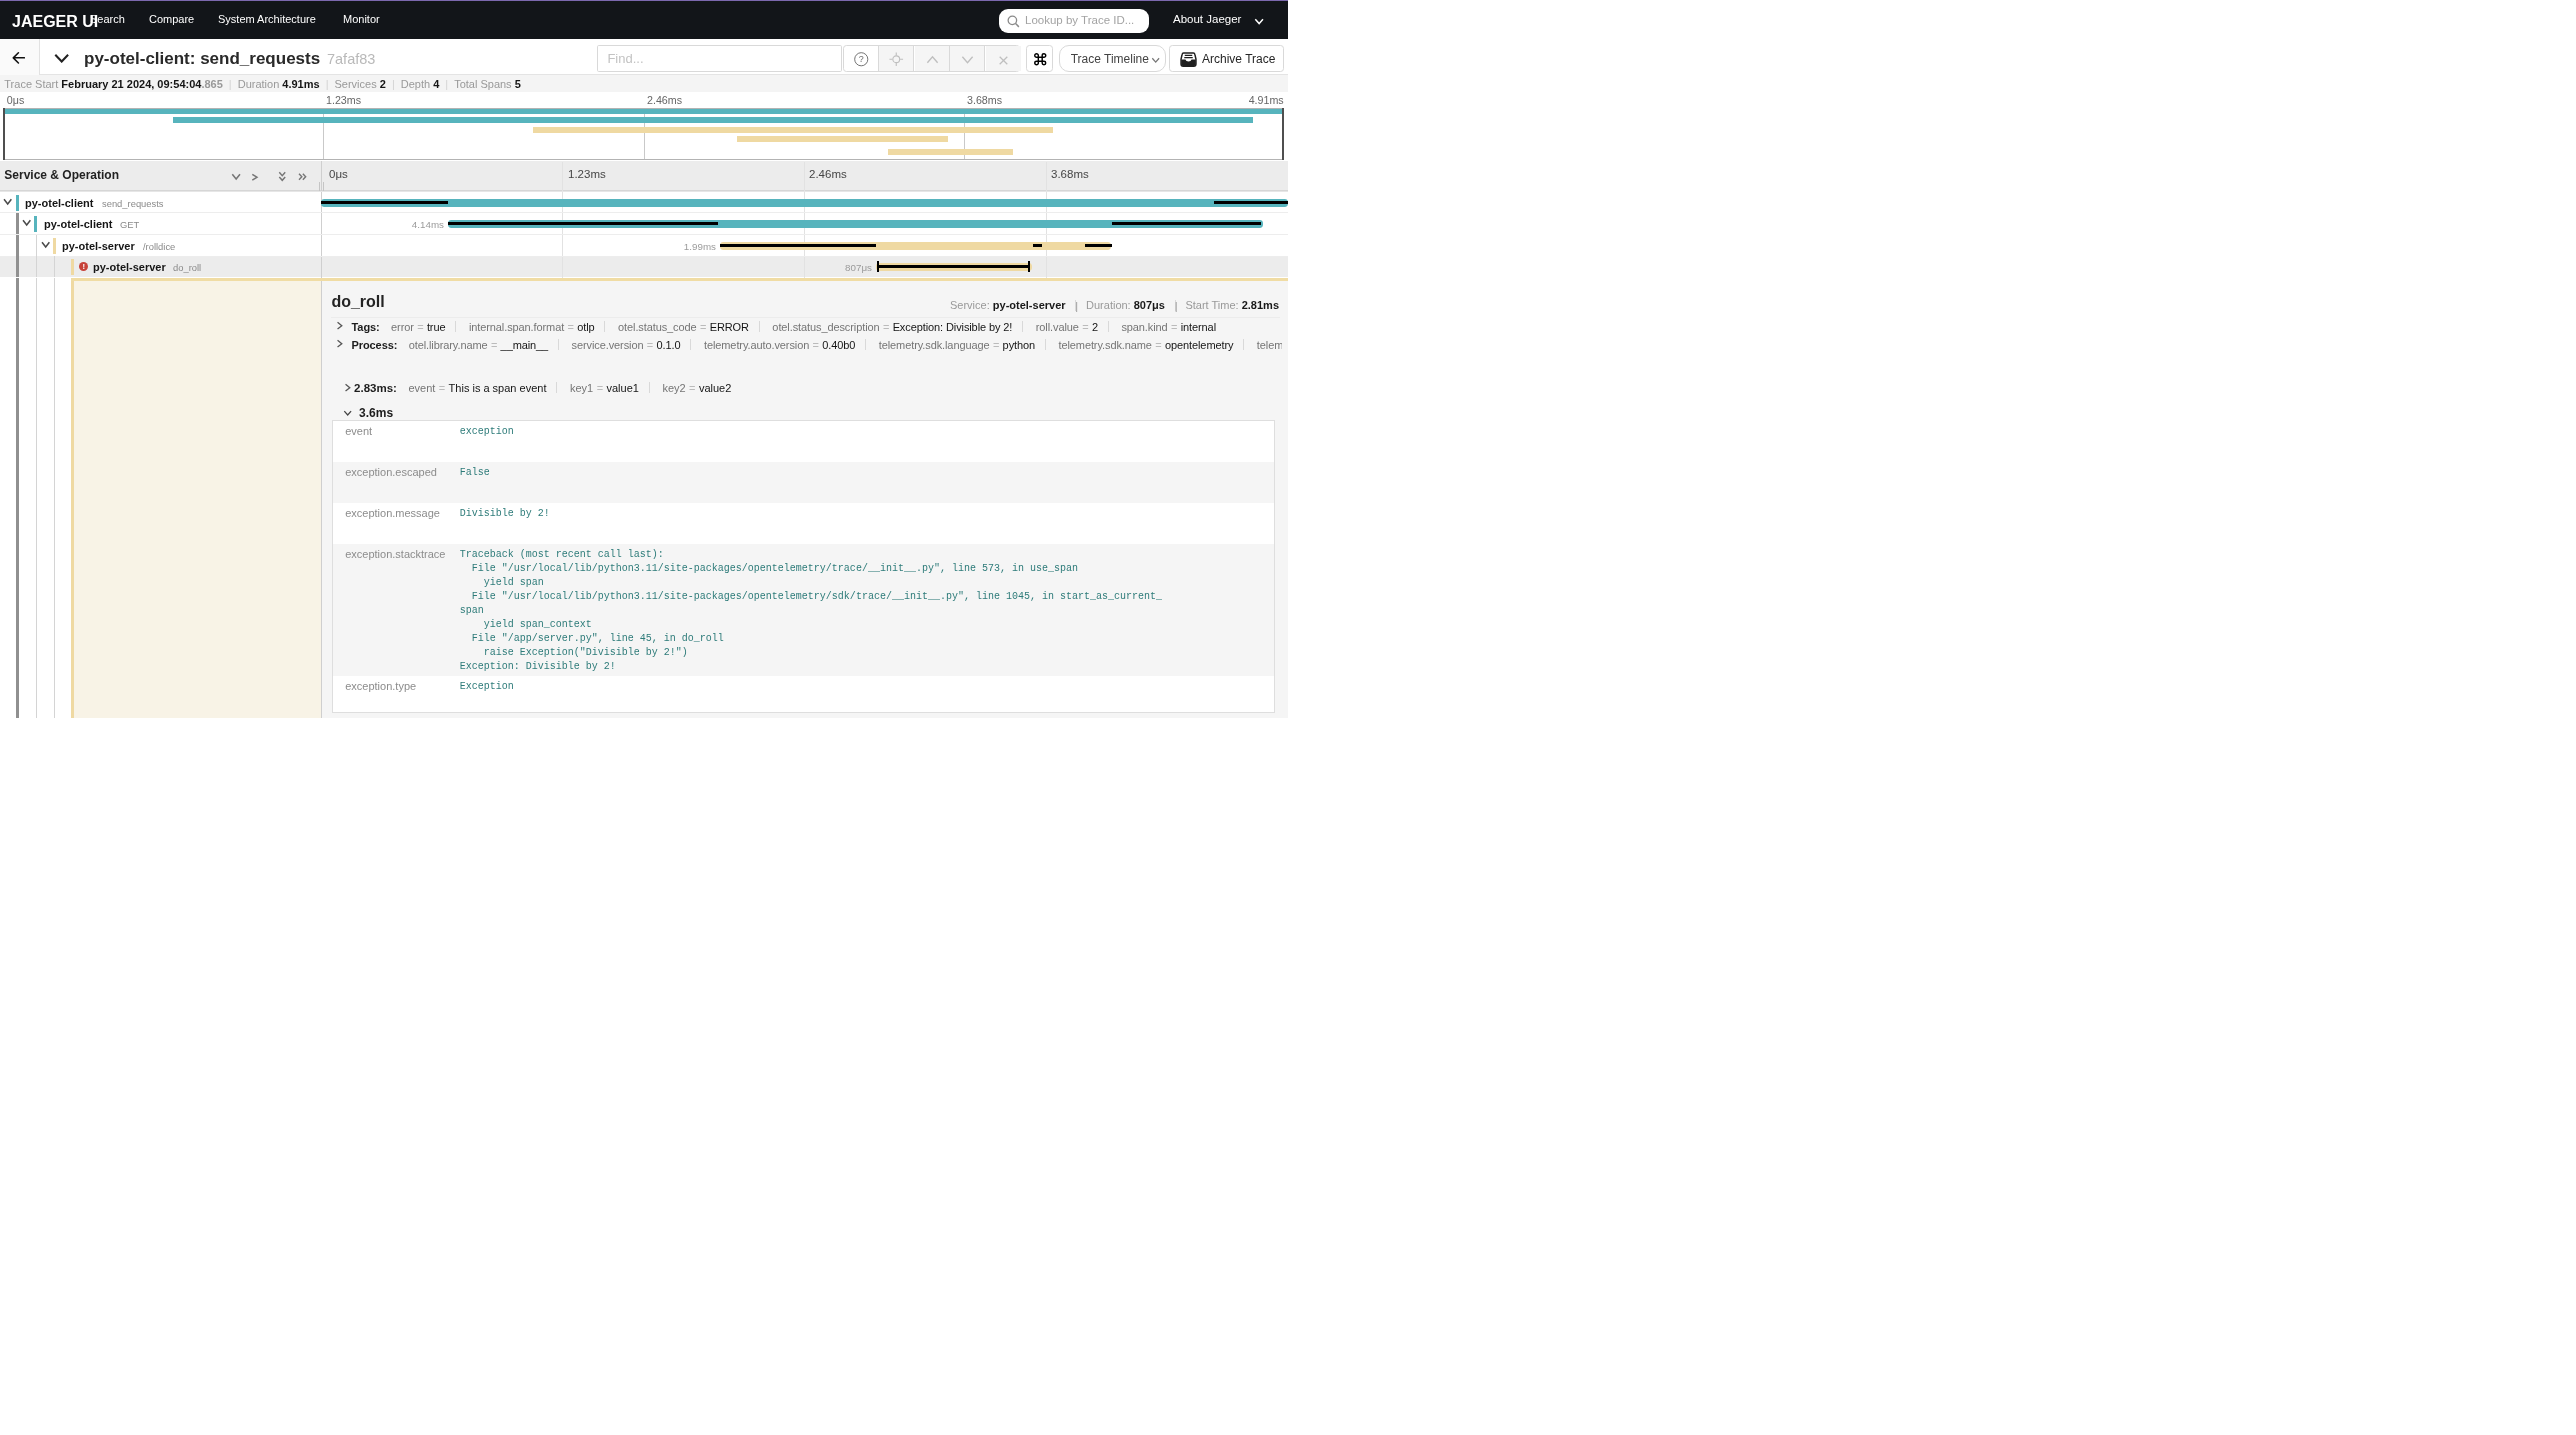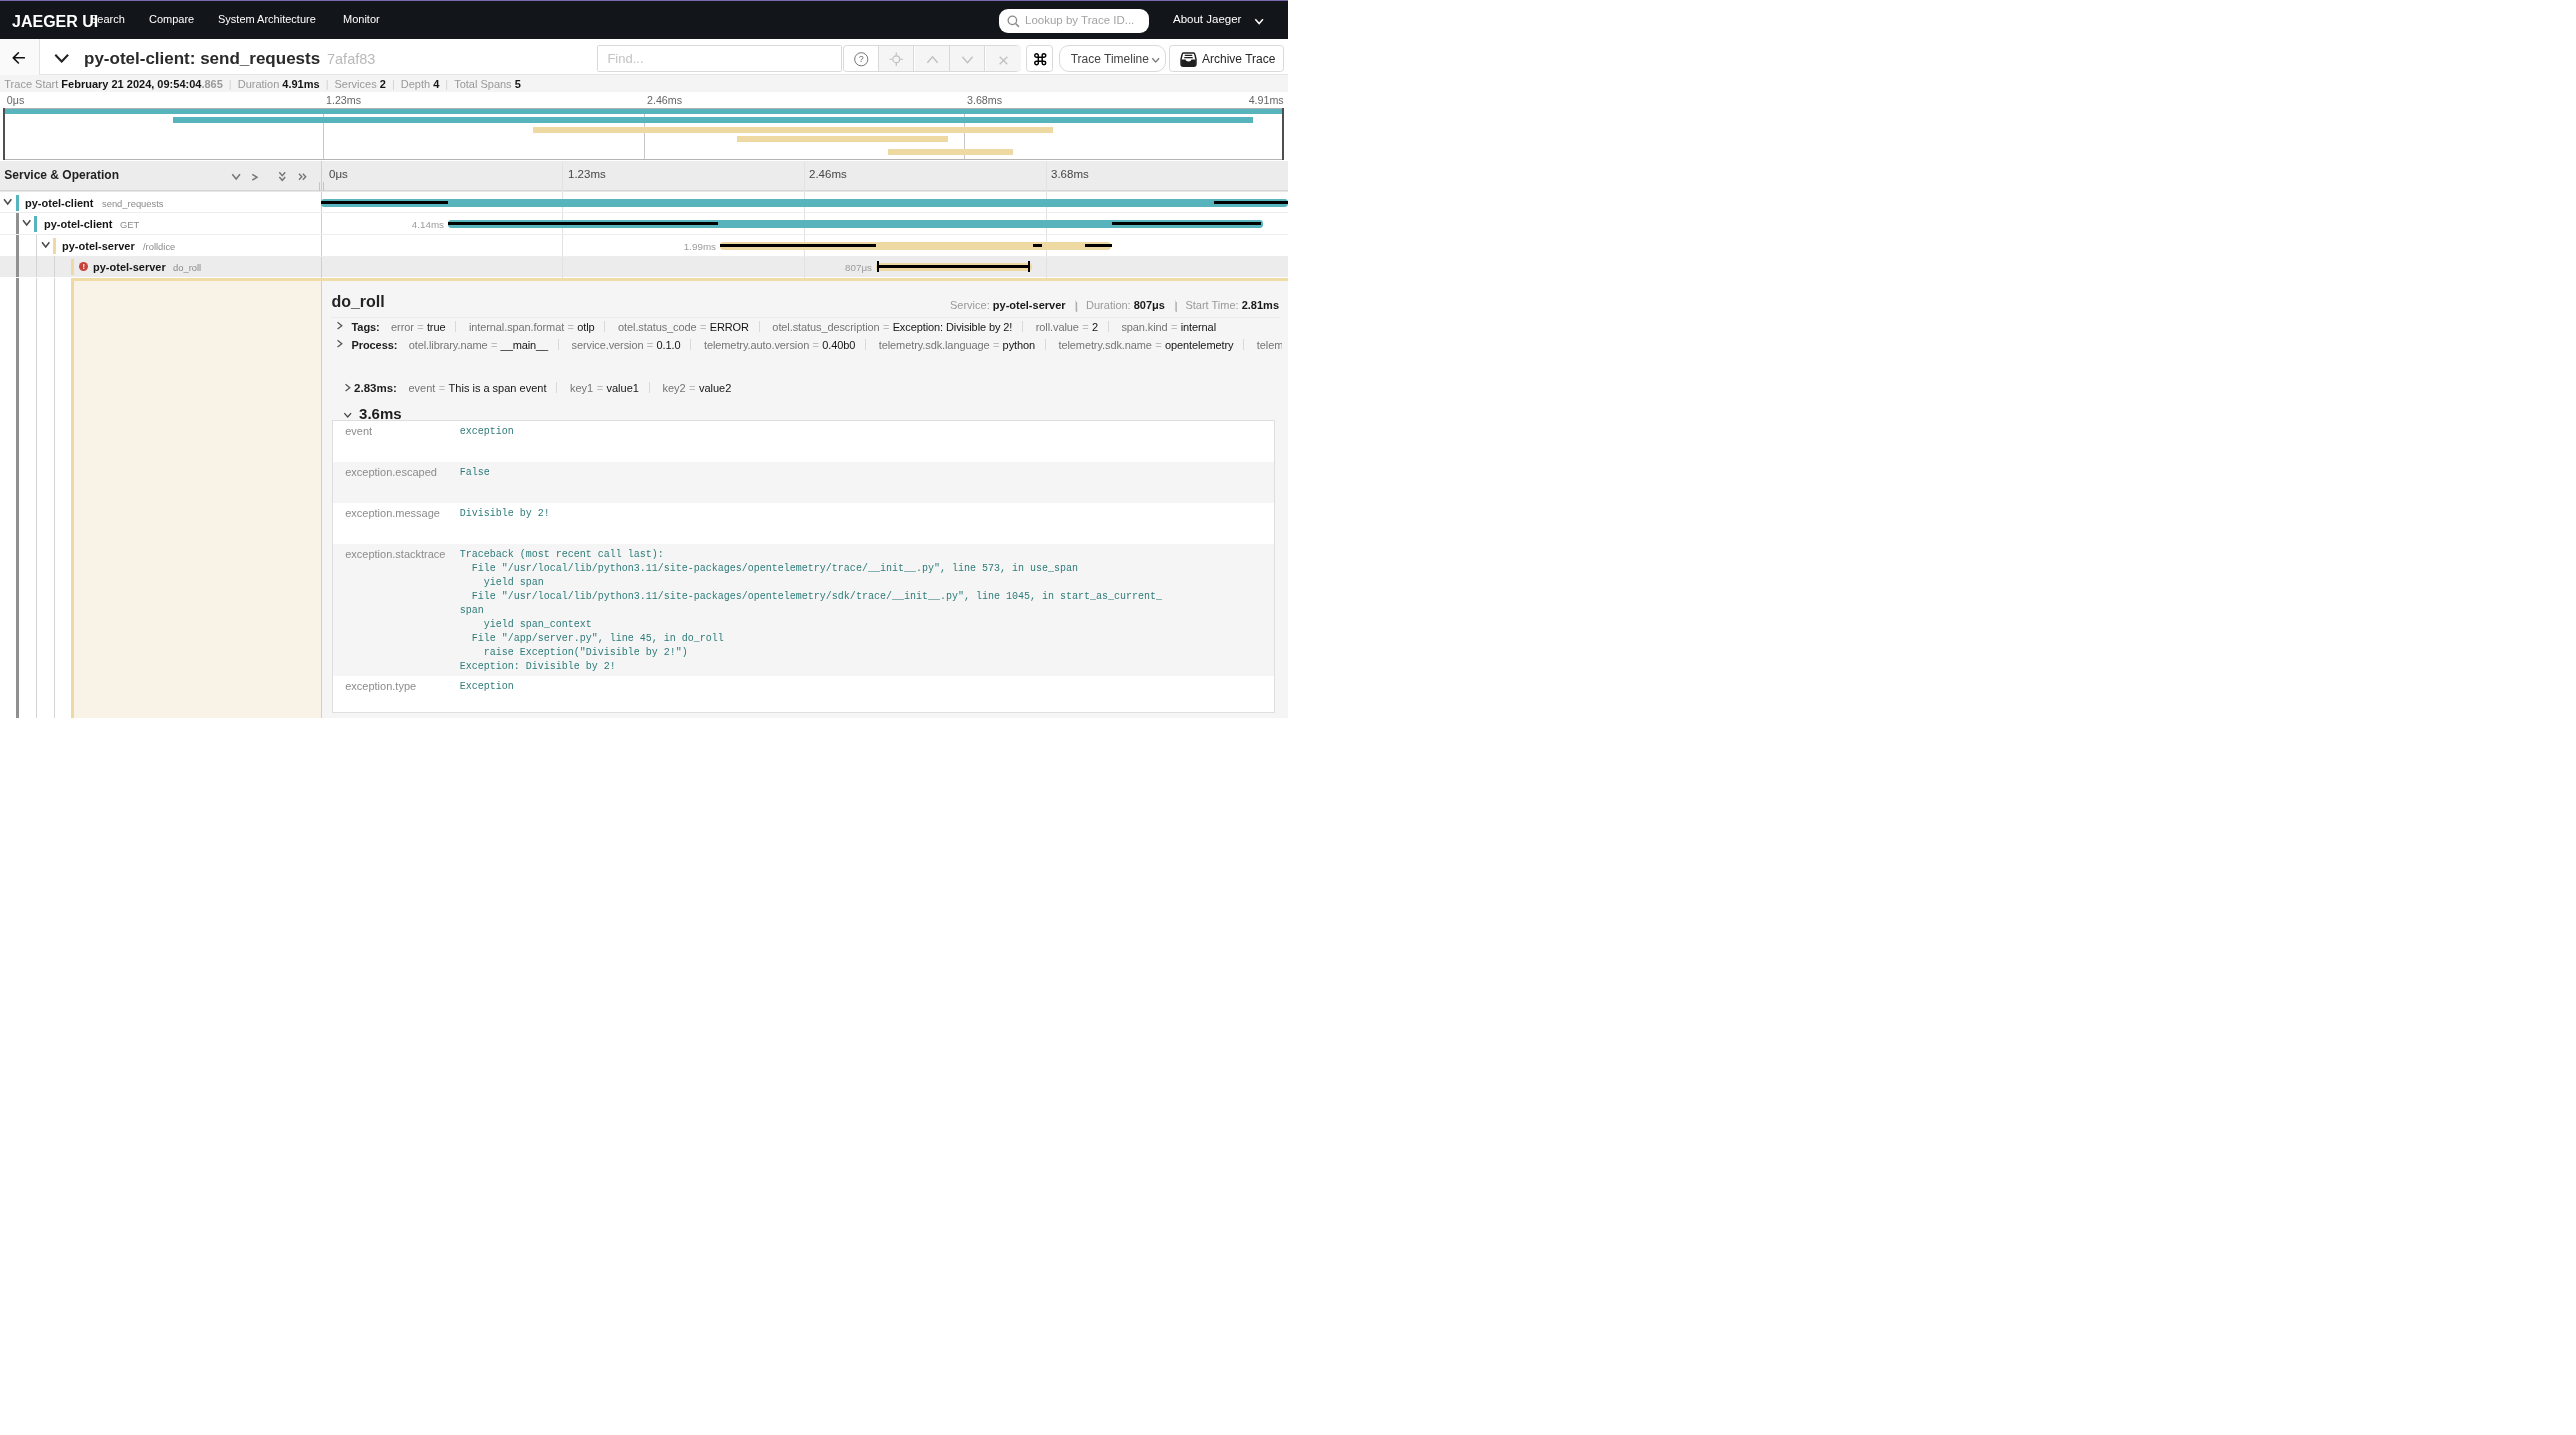--- a/index.html
+++ b/index.html
@@ -312,21 +312,21 @@
           </svg>
       <span style="font-size:11.5px;font-weight:700;color:#1d1d1d;padding-right:8.5px;">2.83ms:</span>
       <span class="k">event</span><span class="eq">=</span><span class="v">This is a span event</span><span class="kvsep"></span>
       <span class="k">key1</span><span class="eq">=</span><span class="v">value1</span><span class="kvsep"></span>
       <span class="k">key2</span><span class="eq">=</span><span class="v">value2</span>
     </div>
     <div class="abs" style="left:20.5px;top:124px;">
       <svg style="position:relative;top:0.9px;" width="9.4" height="8.5" viewBox="0 0 11 10">
             <path d="M1.5 2.5 L5.5 7 L9.5 2.5" stroke="#444" stroke-width="1.5" fill="none"></path>
           </svg>
-      <span style="font-size:15px;font-weight:700;color:#1d1d1d;padding-left:3.4px;text-align:right;">3.6ms</span>
+      <span style="font-size:12px;font-weight:700;color:#1d1d1d;padding-left:3.4px;text-align:right;">3.6ms</span>
     </div>
 
     <div class="abs" id="kvtable" style="left:9.8px;top:139px;width:943px;border:0.9px solid #dedede;background:#fff;">
       <div class="trow" style="height:41px;background:#fff;">
         <div class="tk">event</div>
             <div class="tv">exception</div>
       </div>
       <div class="trow" style="height:41px;background:#f5f5f5;">
         <div class="tk">exception.escaped</div>
             <div class="tv">False</div>

